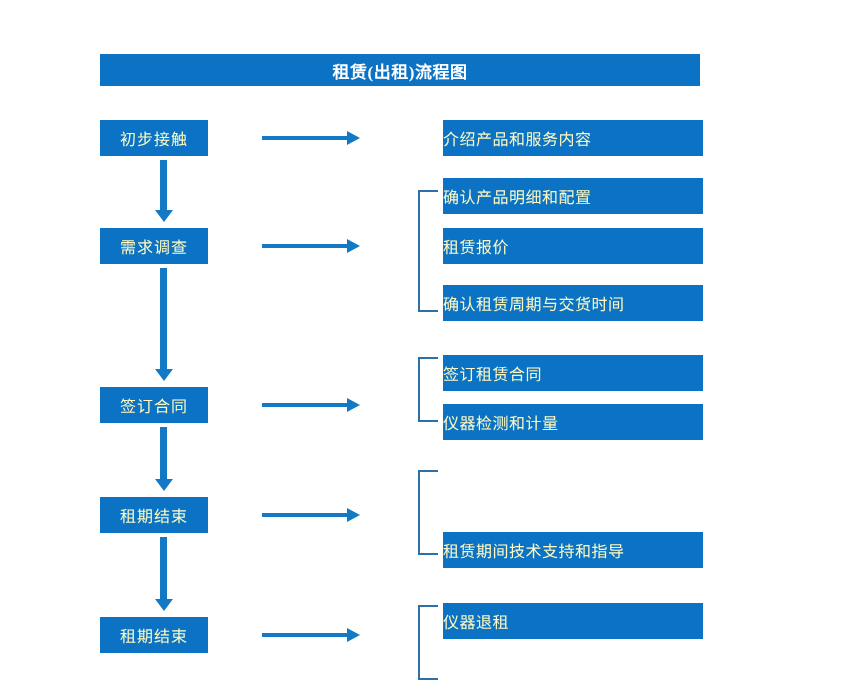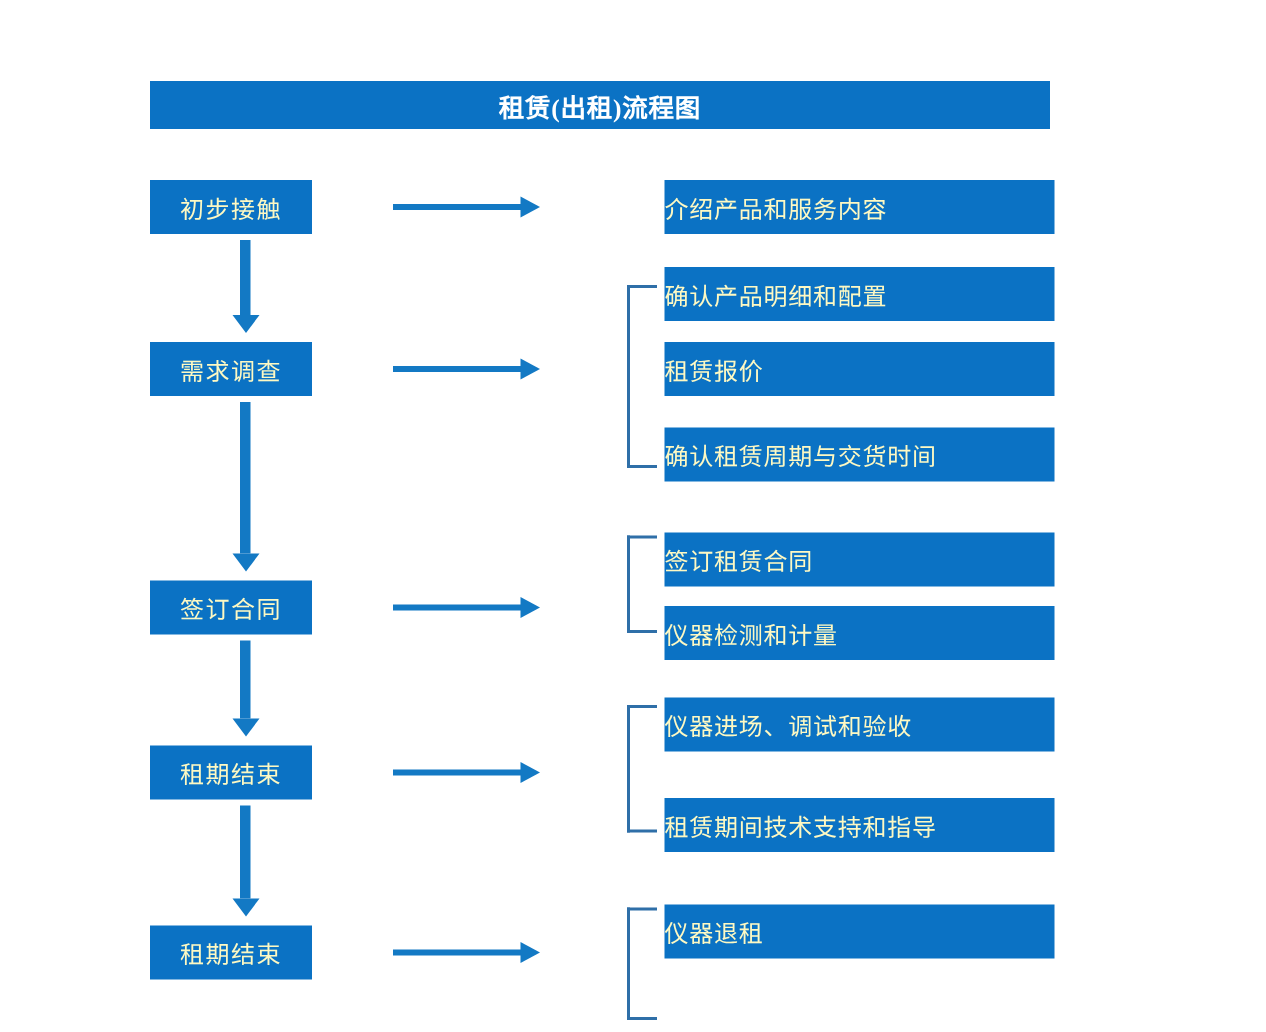--- a/index.html
+++ b/index.html
@@ -184,18 +184,17 @@
 
   <div class="node detail" style="top:78px;">介绍产品和服务内容</div>
 
   <div class="node detail" style="top:136px;">确认产品明细和配置</div>
   <div class="node detail" style="top:186px;">租赁报价</div>
   <div class="node detail" style="top:243px;">确认租赁周期与交货时间</div>
 
   <div class="node detail" style="top:313px;">签订租赁合同</div>
   <div class="node detail" style="top:362px;">仪器检测和计量</div>
 
-  <div class="node detail" style="top:423px;">仪器进场、调试和验收</div>
   <div class="node detail" style="top:490px;">租赁期间技术支持和指导</div>
 
   <div class="node detail" style="top:561px;">仪器退租</div>
 
 </div>
 
 </body></html>

